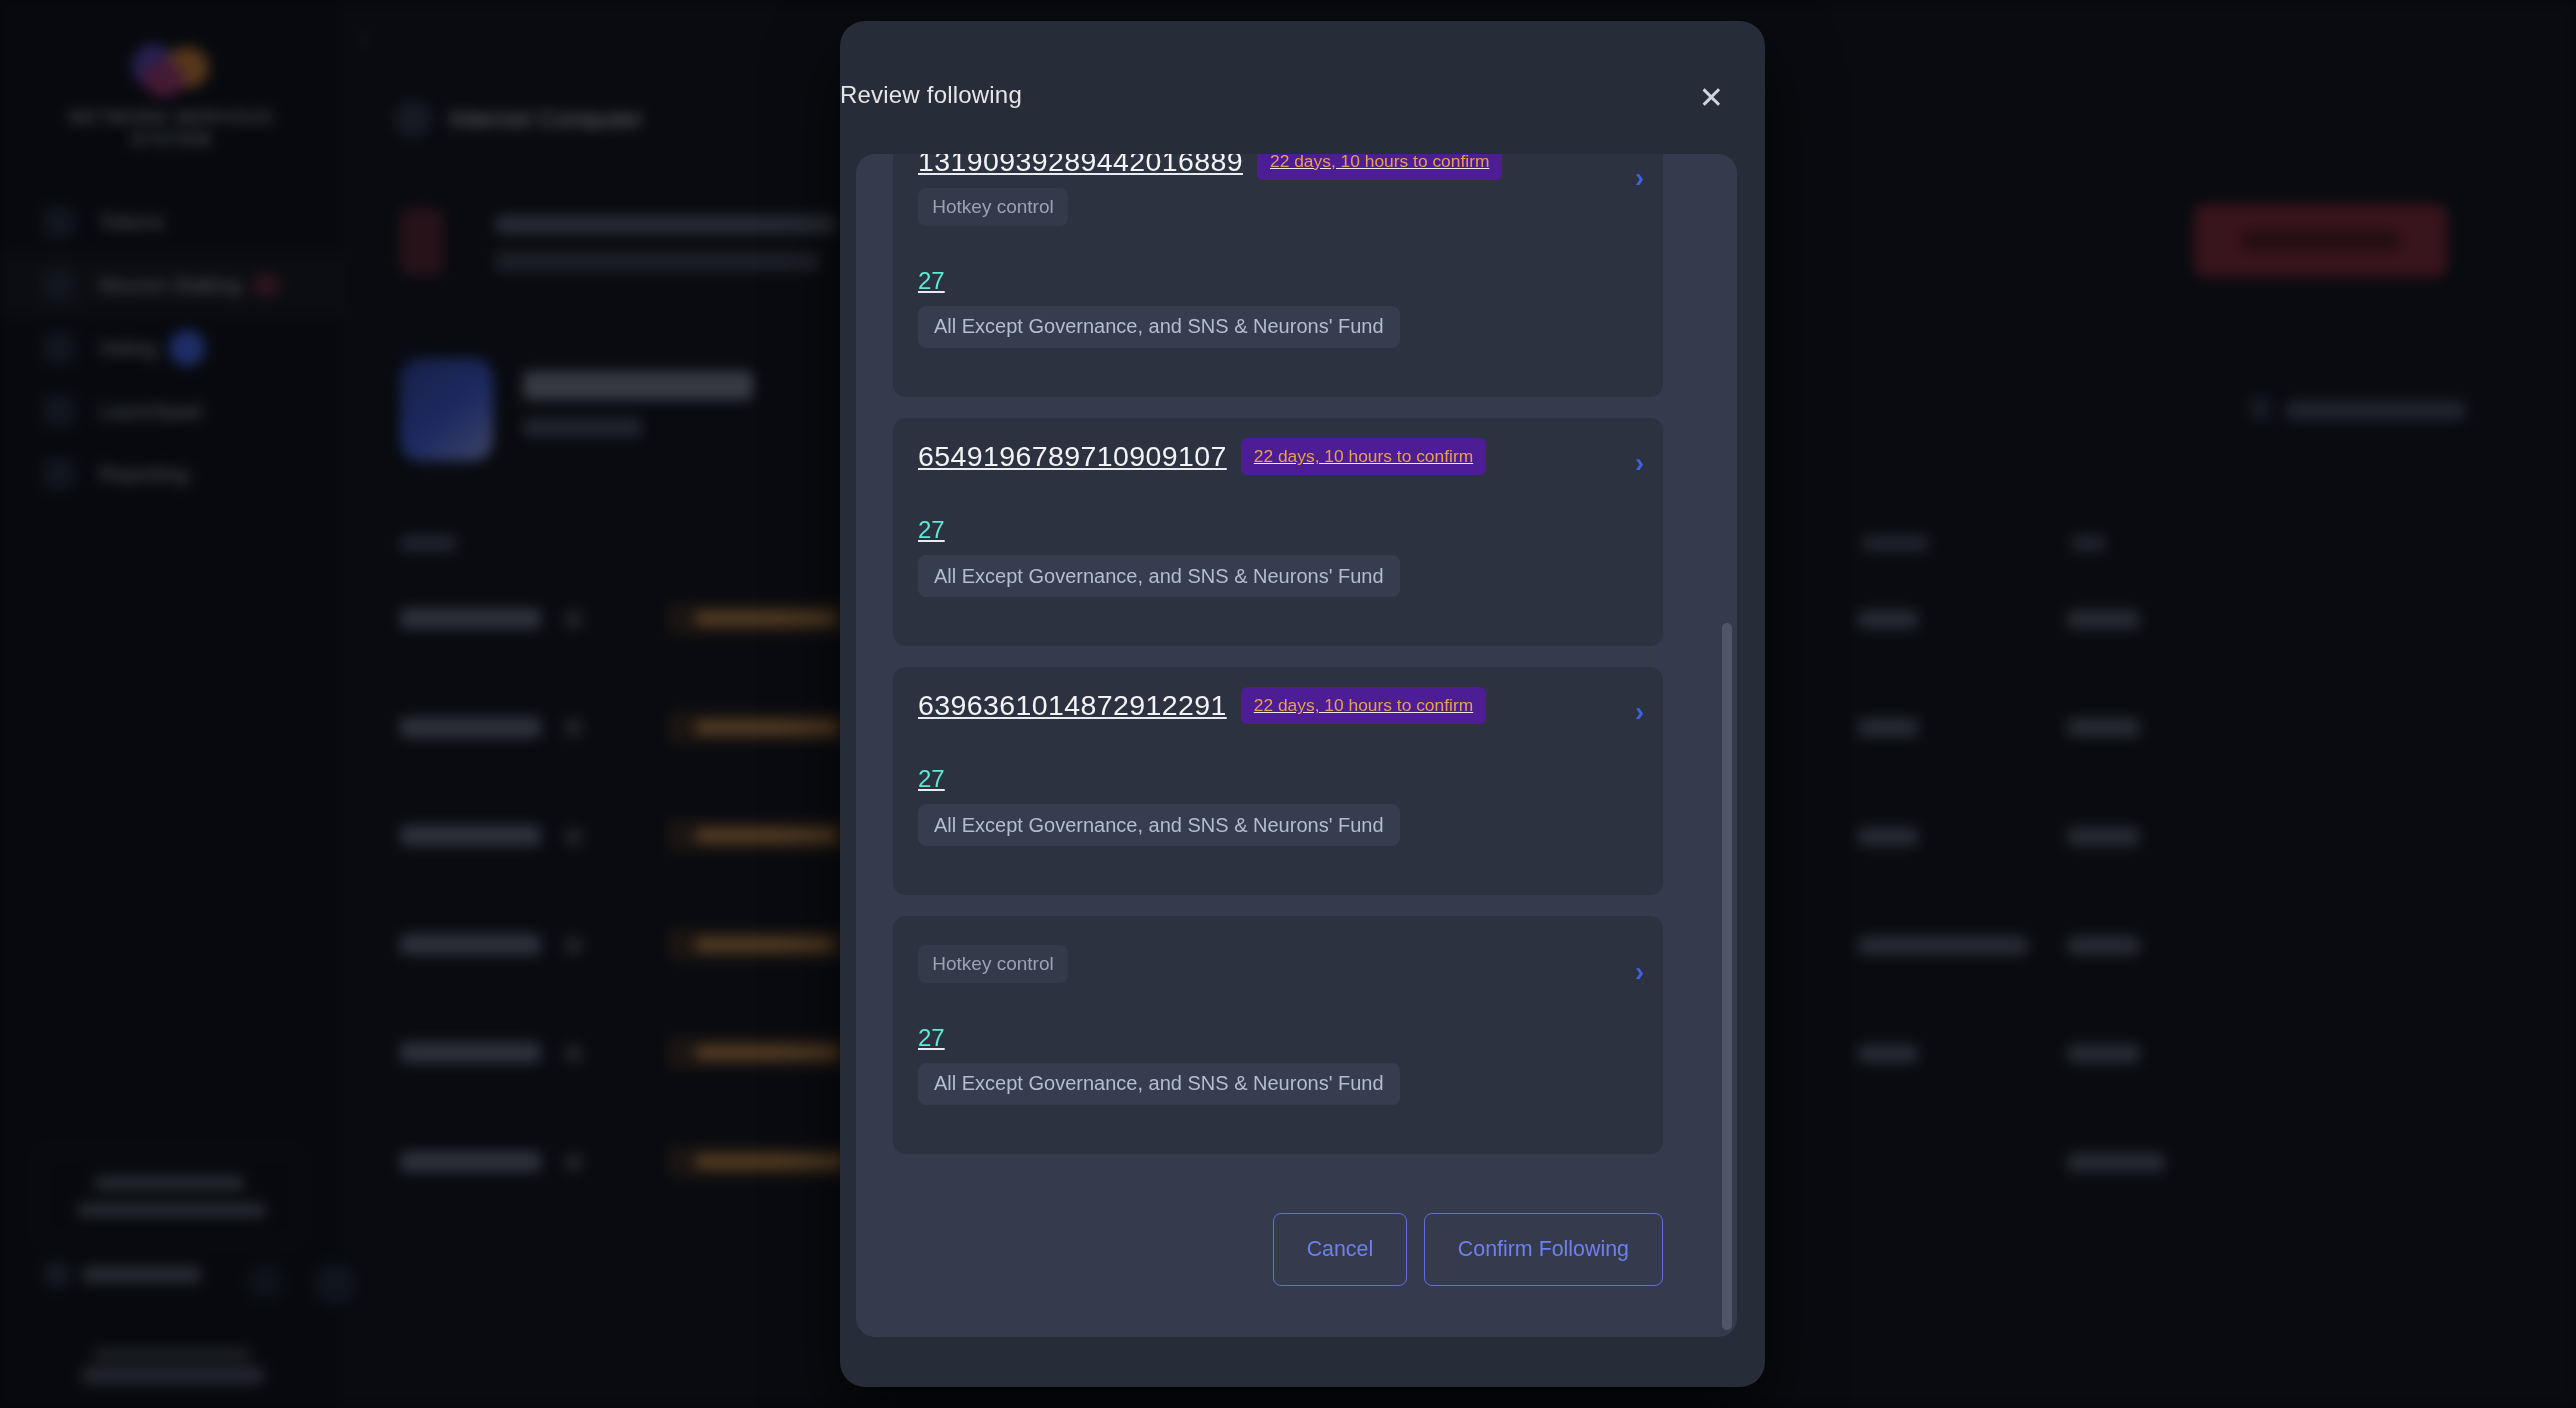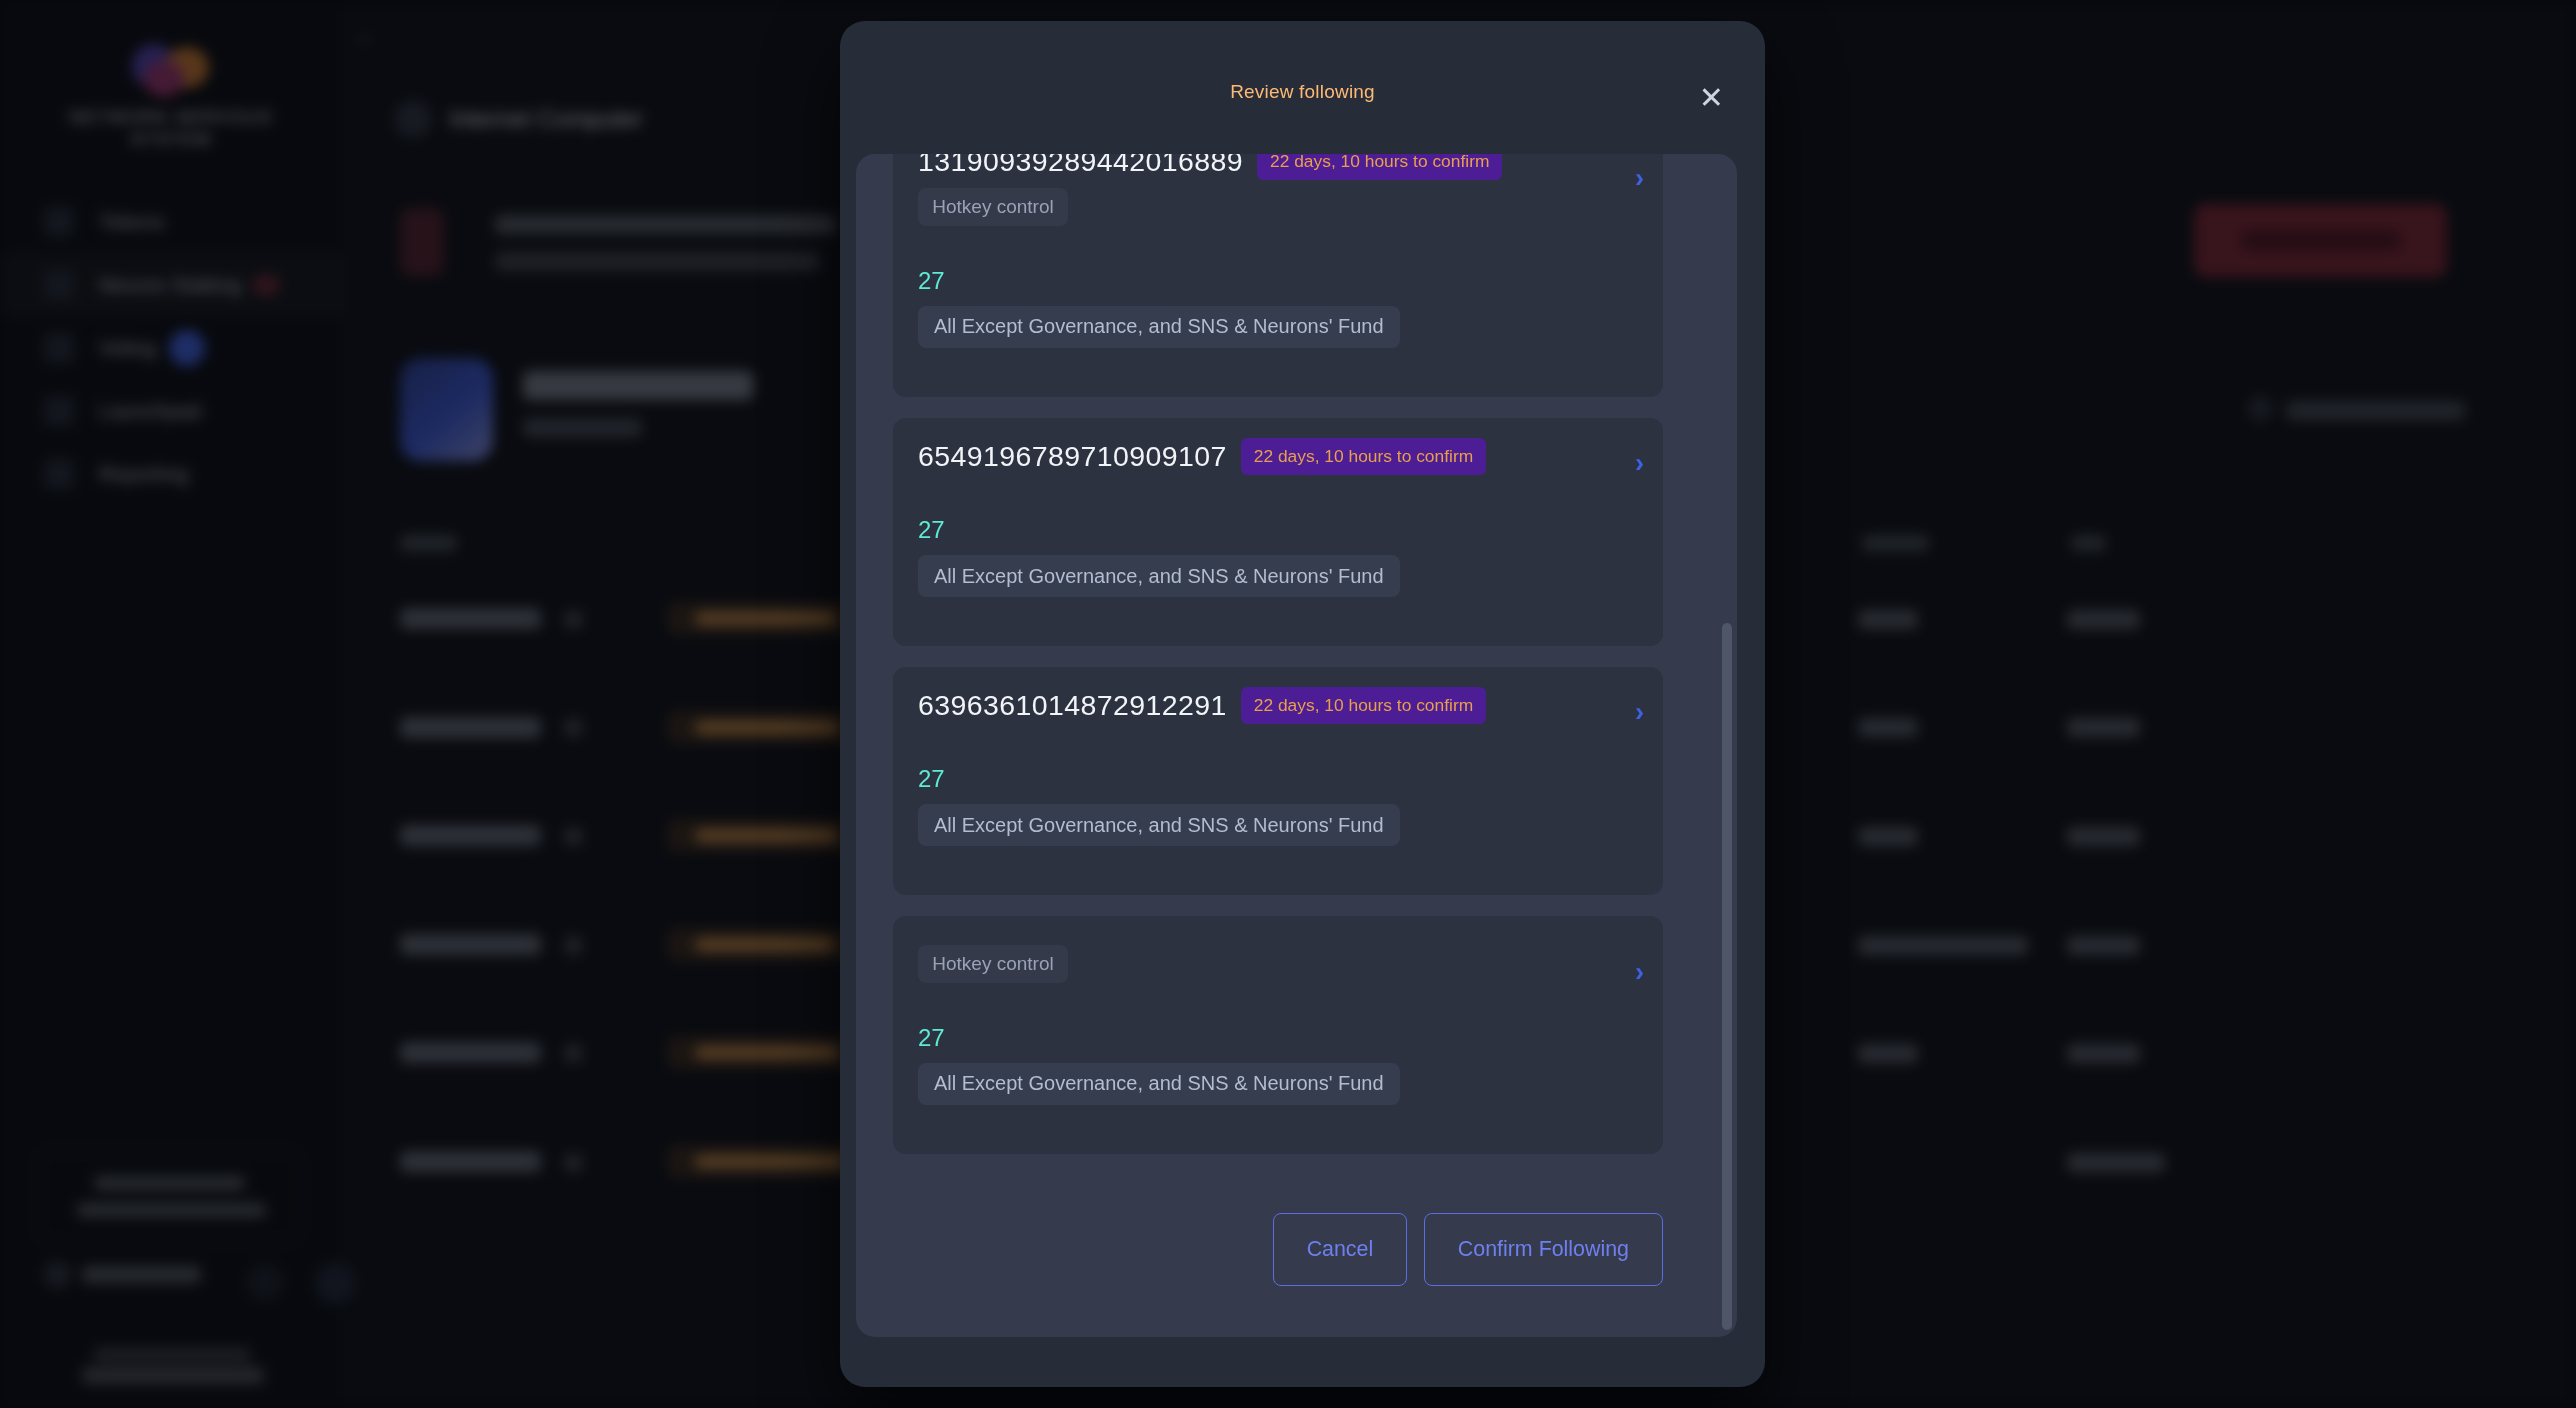--- a/index.html
+++ b/index.html
@@ -32,27 +32,27 @@
   .rowline{position:absolute;left:396px;width:2083px;height:0.8px;background:rgba(255,255,255,0.05);}
   .badge-blur{position:absolute;height:33px;border-radius:8px;background:rgba(190,120,50,.22);
               display:flex;align-items:center;justify-content:center;}
   .badge-blur .bar{background:#cf9147;opacity:.8;}
   .outline-box{position:absolute;left:38px;top:1150px;width:261px;height:90px;border:1.6px solid rgba(120,128,148,.35);border-radius:12.7px;}
   .circle{border-radius:50%;position:absolute;}
   
   .overlay{position:absolute;inset:0;background:rgba(5,7,12,0.52);}
   .modal{position:absolute;left:840px;top:21.4px;width:925px;height:1366px;background:#272c39;
          border-radius:25px;box-shadow:0 32px 71px rgba(0,0,0,.65);}
-  .modal-title{position:absolute;top:60px;left:0;width:100%;text-align:center;font-size:19px;
-               font-weight:400;color:#fdba74;letter-spacing:0.2px;}
+  .modal-title{position:absolute;top:60px;left:0;width:100%;font-size:24px;
+               font-weight:400;color:#e5e5e5;letter-spacing:0.2px;}
   .modal-close{position:absolute;top:62px;right:41px;font-size:30px;line-height:30px;color:#cfd4dd;
                font-weight:300;cursor:pointer;}
   .panel{position:absolute;left:16px;top:133px;width:881px;height:1183px;background:#353b4c;
          border-radius:19px;overflow:hidden;}
-  .cards{padding:0 74px 0 37px;}
+  .cards{padding:0 74px 0 37px;text-decoration:underline;}
   .card{background:#2c3240;border-radius:12.7px;padding:20.6px 25px 0 25px;position:relative;margin-top:20.6px;}
   .card:first-child{margin-top:-32px;}
   .card-head{display:flex;align-items:center;}
   .neuron-id{font-size:28.5px;font-weight:300;color:#f2f4f8;letter-spacing:0.4px;white-space:nowrap;}
   .confirm-badge{margin-left:14.3px;font-size:17.4px;color:#e9a04c;background:#4c1d95;border-radius:6.3px;
                  padding:8px 12.7px;white-space:nowrap;}
   .chevron{position:absolute;right:19px;color:#3d62e6;font-size:27px;font-weight:700;line-height:1;}
   .chip{display:inline-block;background:#343a4a;border-radius:8px;font-size:19px;color:#99a2b6;
         padding:8px 14.3px;margin-top:8px;}
   .count{font-size:24px;color:#5eead4;margin-top:41px;}

